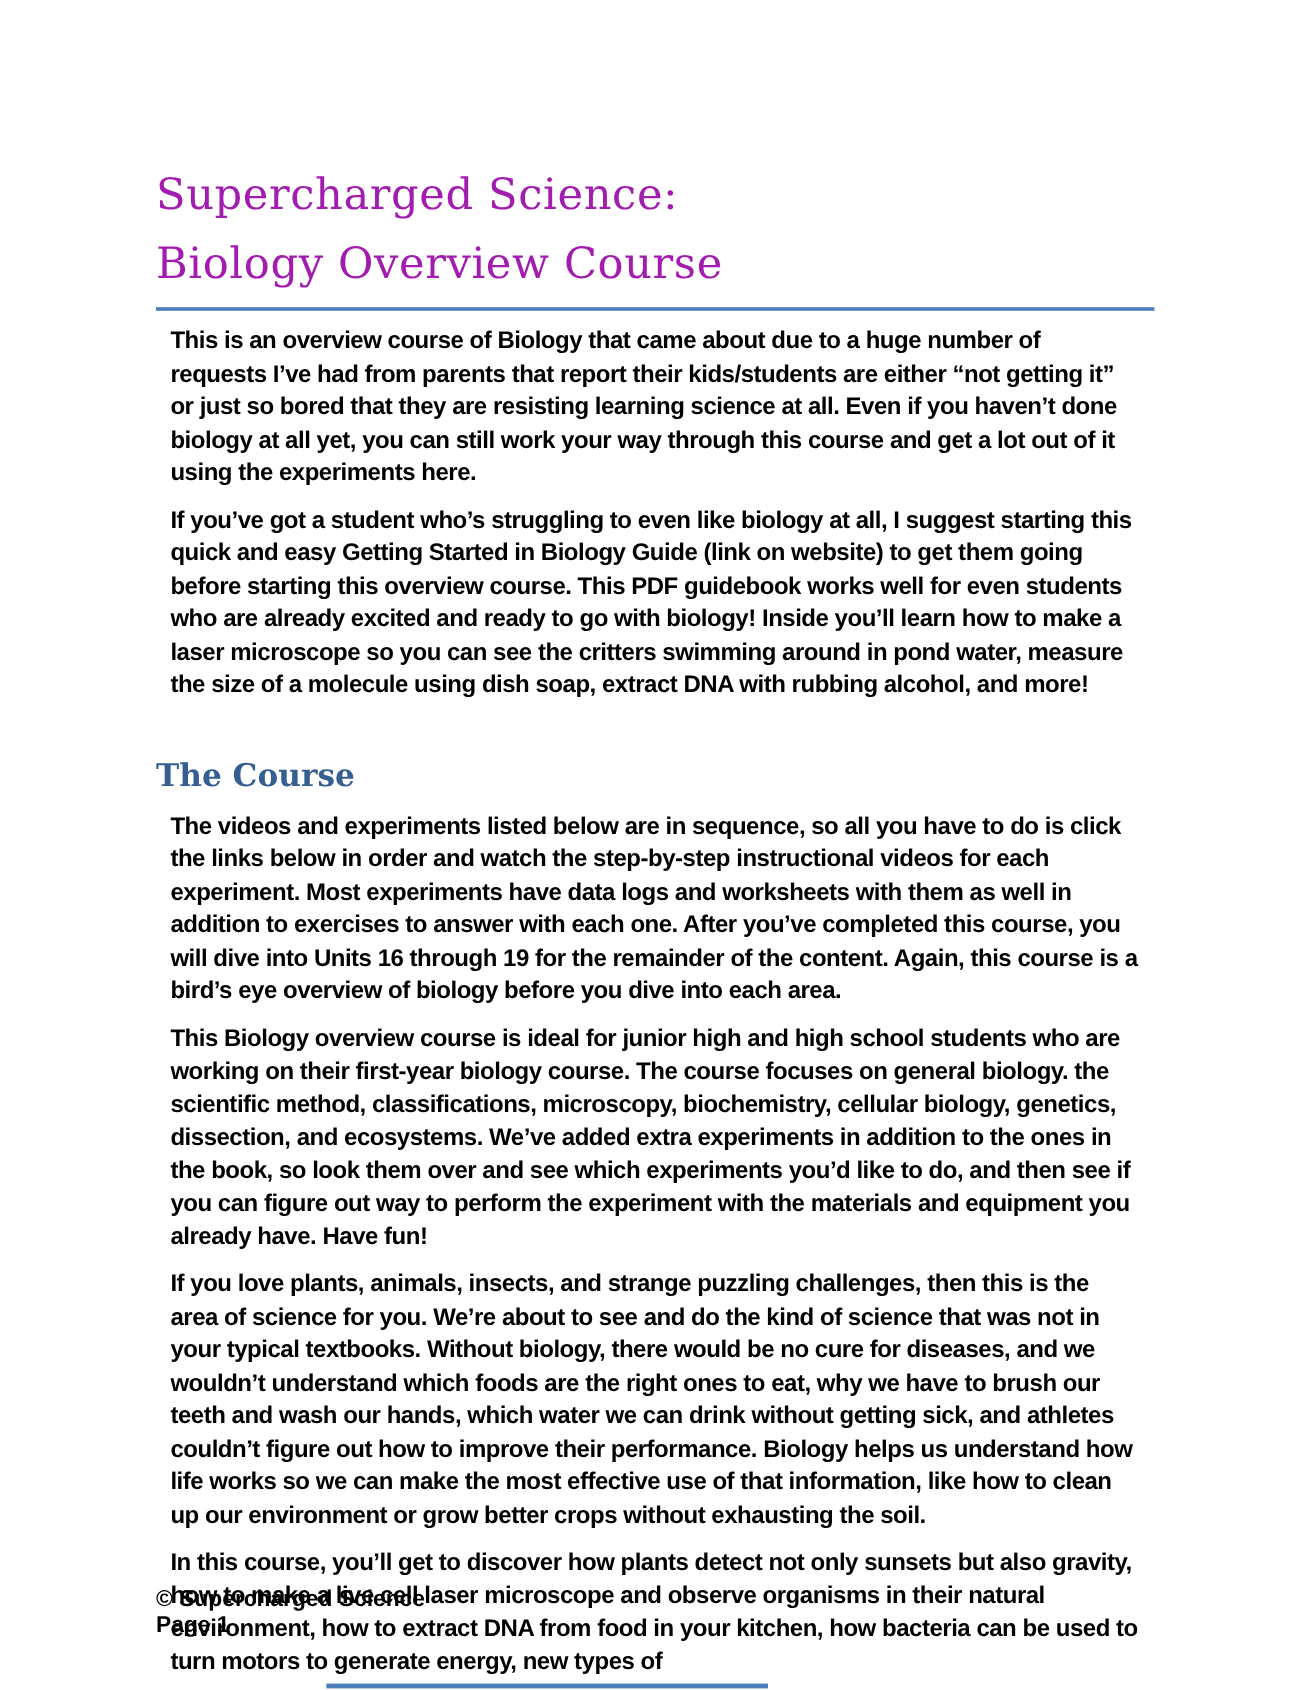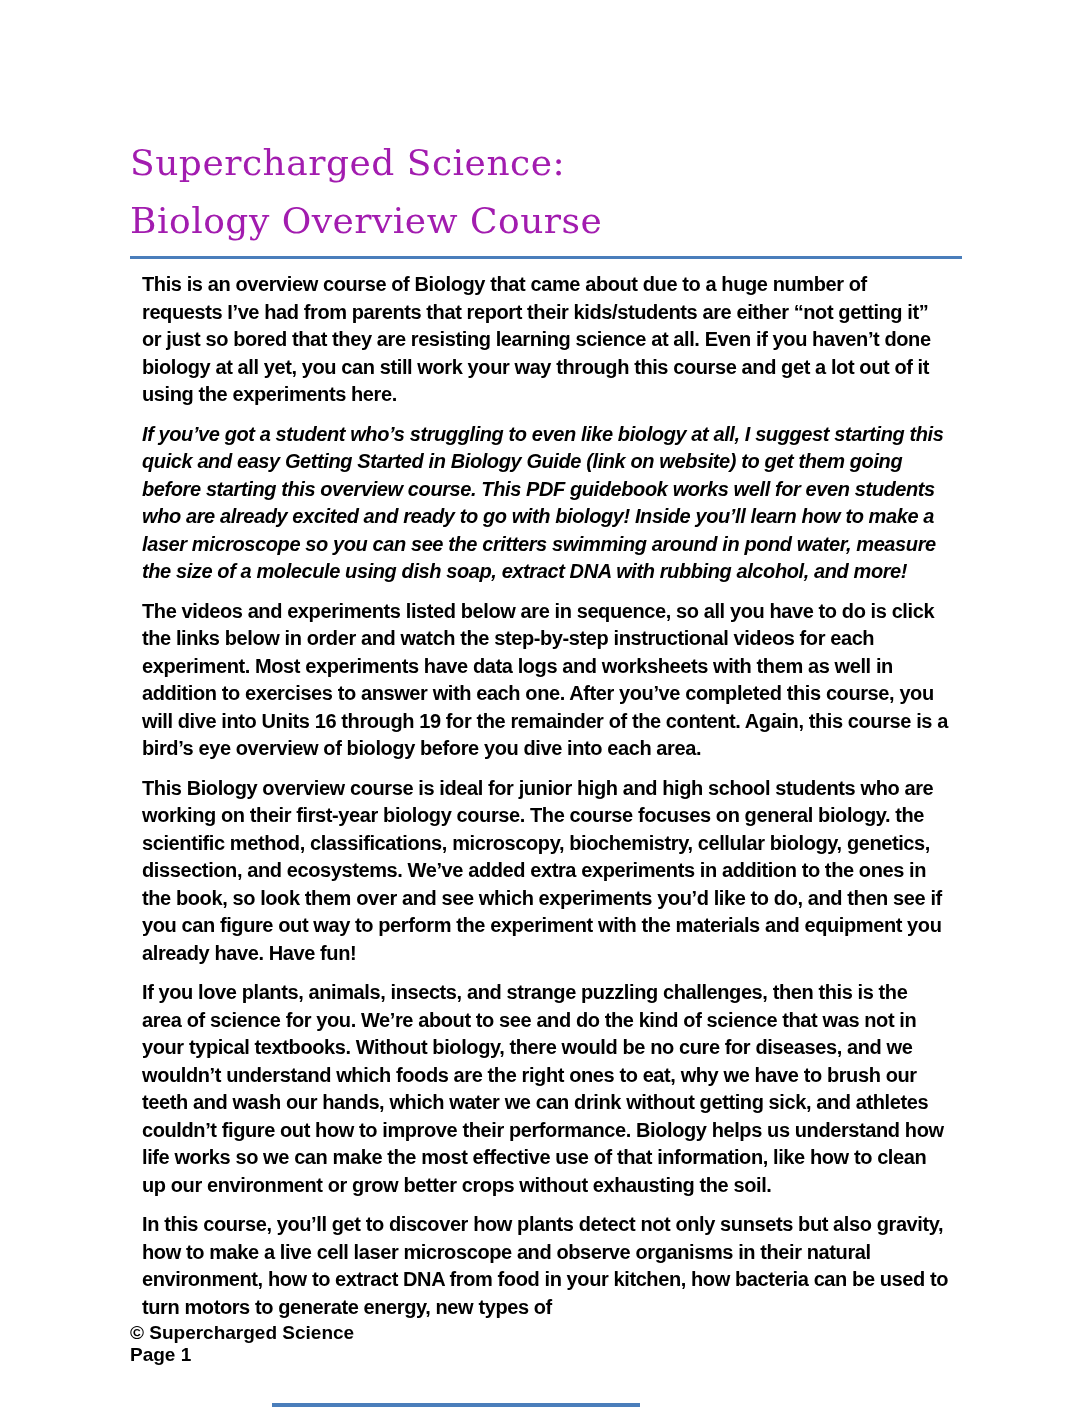--- a/index.html
+++ b/index.html
@@ -41,21 +41,21 @@
   p.body-text {
     font-size: 20px;
     line-height: 27.5px;
     font-weight: 600;
     letter-spacing: -0.4px;
     color: #000000;
     margin: 12px;
     text-align: left;
   }
   .p1 { margin-top: 13px; }
-  .p2 { margin-top: 17px; font-style: italic; }
+  .p2 { margin-top: 17px; }
   .p3 { margin-top: 6px; }
   .p4 { margin-top: 13px; }
   .p5 { margin-top: 20px; }
   .p6 { margin-top: 14px; }
   .footer {
     position: absolute;
     left: 130px;
     width: 832px;
     top: 1322px;
     display: flex;
@@ -87,20 +87,21 @@
   <div class="content">
 
     <div class="title-block">
       <div class="doc-title">Supercharged Science:</div>
       <div class="doc-title">Biology Overview Course</div>
     </div>
 
     <p class="body-text p1">This is an overview course of Biology that came about due to a huge number of requests I’ve had from parents that report their kids/students are either “not getting it” or just so bored that they are resisting learning science at all.  Even if you haven’t done biology at all yet, you can still work your way through this course and get a lot out of it using the experiments here.</p>
     <p class="body-text p2">If you’ve got a student who’s struggling to even like biology at all, I suggest starting this quick and easy Getting Started in Biology Guide (link on website) to get them going before starting this overview course. This PDF guidebook works well for even students who are already excited and ready to go with biology! Inside you’ll learn how to make a laser microscope so you can see the critters swimming around in pond water, measure the size of a molecule using dish soap, extract DNA with rubbing alcohol, and more!</p>
 
+    <div class="section-heading">The Course</div>
 
     <p class="body-text p3">The videos and experiments listed below are in sequence, so all you have to do is click the links below in order and watch the step-by-step instructional videos for each experiment. Most experiments have data logs and worksheets with them as well in addition to exercises to answer with each one. After you’ve completed this course, you will dive into Units 16 through 19 for the remainder of the content. Again, this course is a bird’s eye overview of biology before you dive into each area.</p>
     <p class="body-text p4">This Biology overview course is ideal for junior high and high school students who are working on their first-year biology course.  The course focuses on general biology. the scientific method, classifications, microscopy, biochemistry, cellular biology, genetics, dissection, and ecosystems. We’ve added extra experiments in addition to the ones in the book, so look them over and see which experiments you’d like to do, and then see if you can figure out way to perform the experiment with the materials and equipment you already have. Have fun!</p>
     <p class="body-text p5">If you love plants, animals, insects, and strange puzzling challenges, then this is the area of science for you. We’re about to see and do the kind of science that was not in your typical textbooks. Without biology, there would be no cure for diseases, and we wouldn’t understand which foods are the right ones to eat, why we have to brush our teeth and wash our hands, which water we can drink without getting sick, and athletes couldn’t figure out how to improve their performance. Biology helps us understand how life works so we can make the most effective use of that information, like how to clean up our environment or grow better crops without exhausting the soil.</p>
     <p class="body-text p6">In this course, you’ll get to discover how plants detect not only sunsets but also gravity, how to make a live cell laser microscope and observe organisms in their natural environment, how to extract DNA from food in your kitchen, how bacteria can be used to turn motors to generate energy, new types of</p>
 
   </div>
 
   <div class="footer">
     <span>© Supercharged Science</span>

